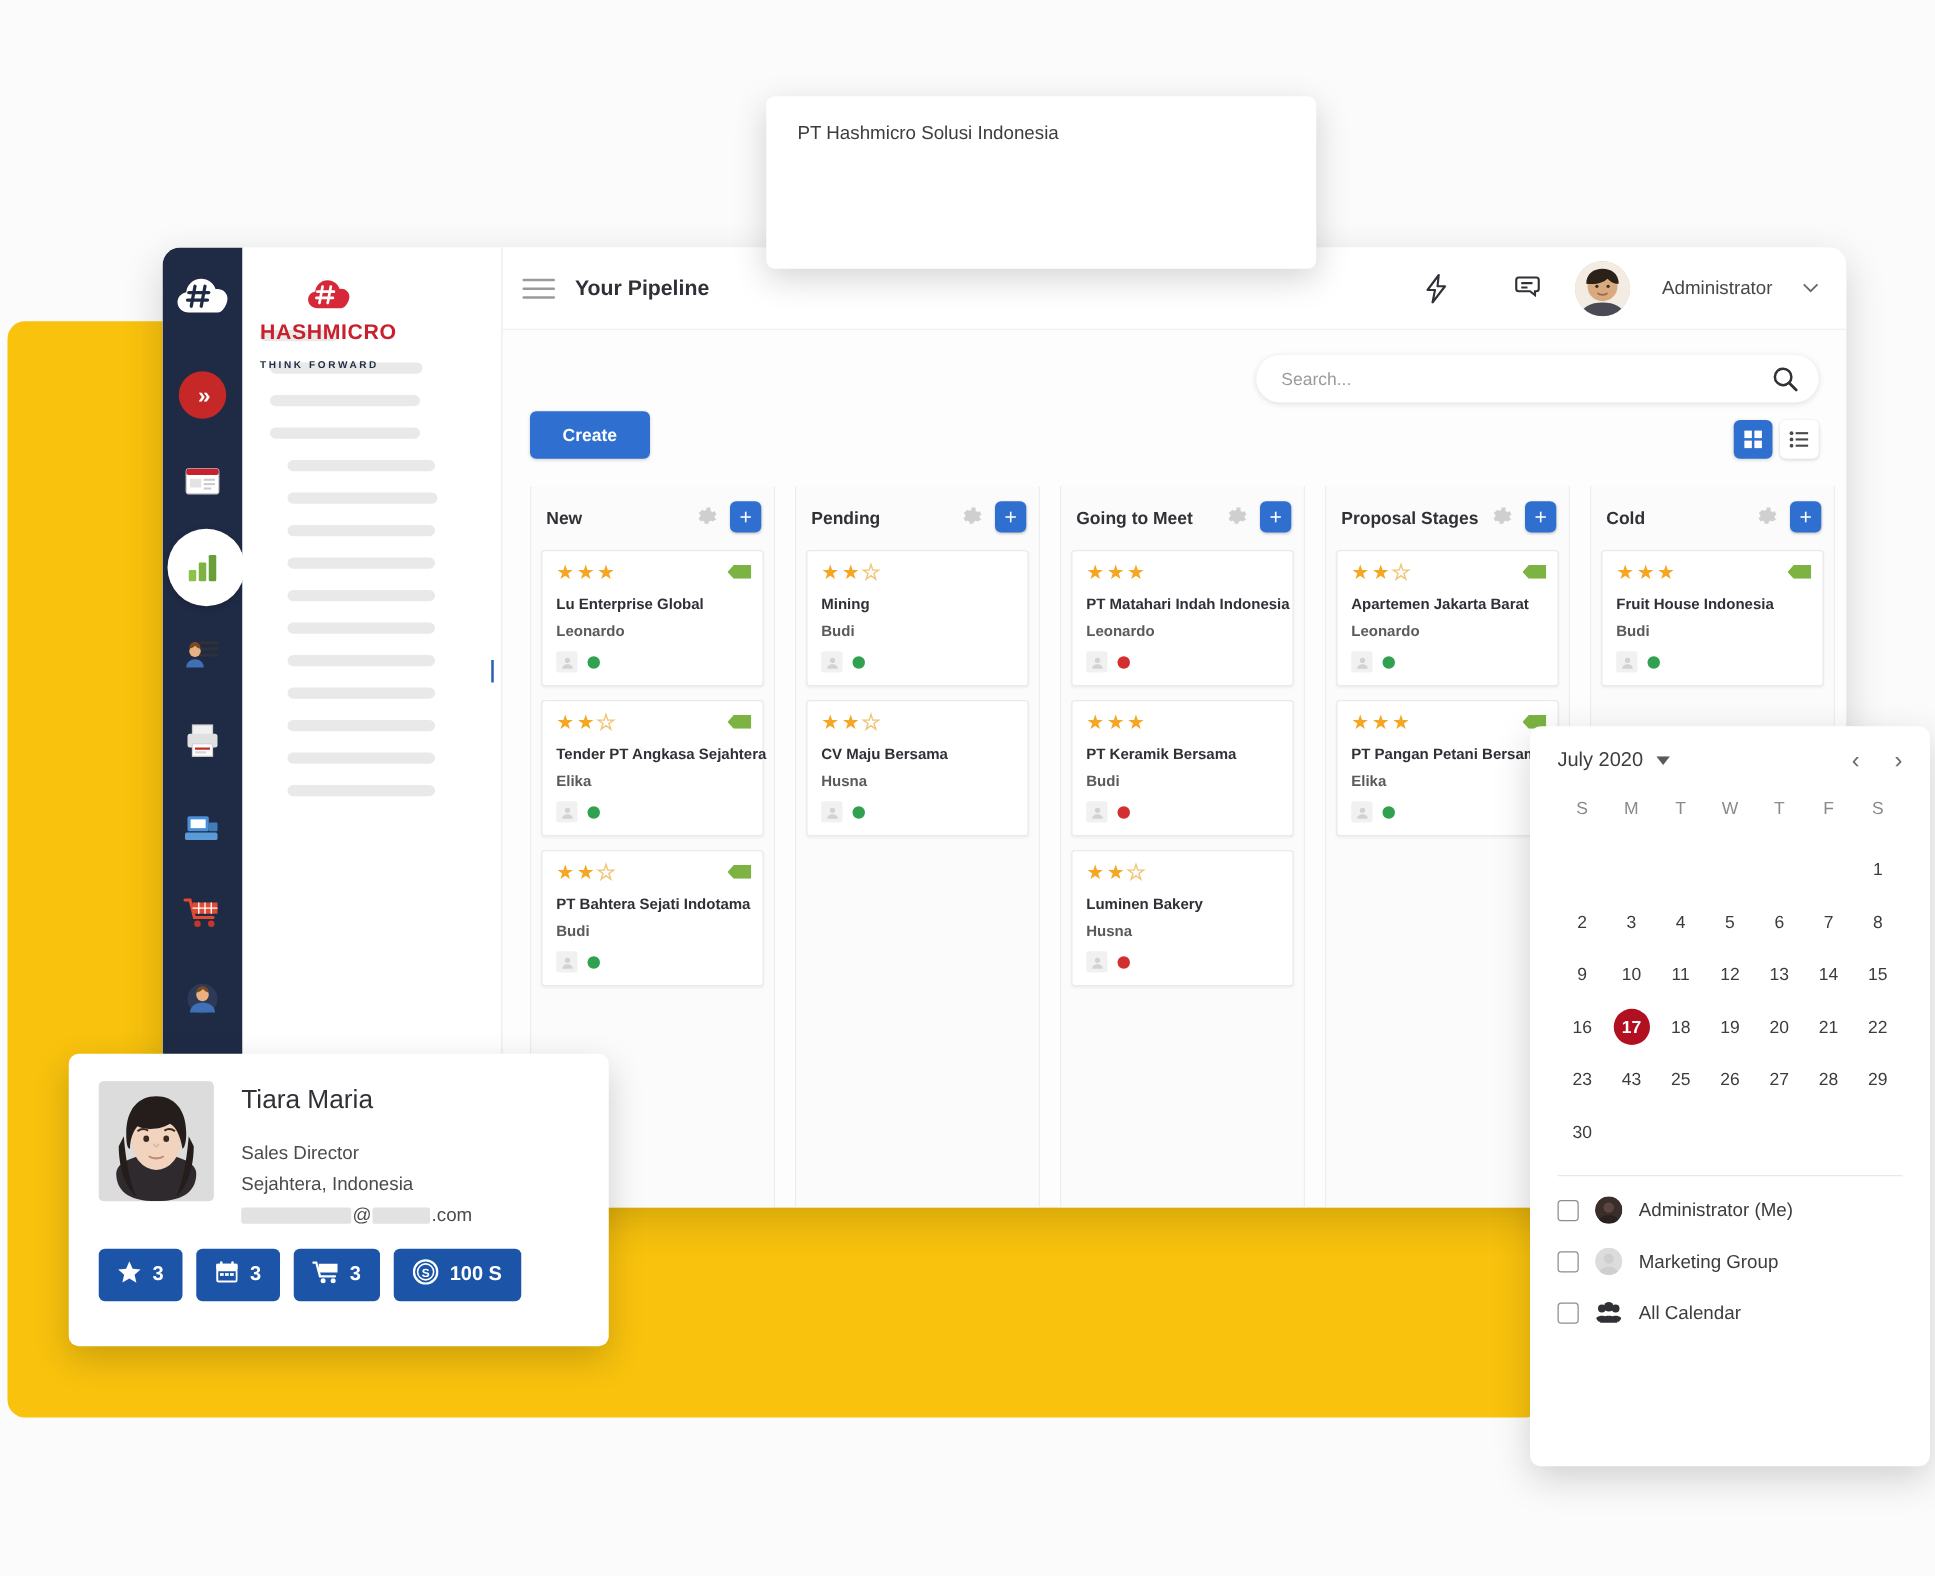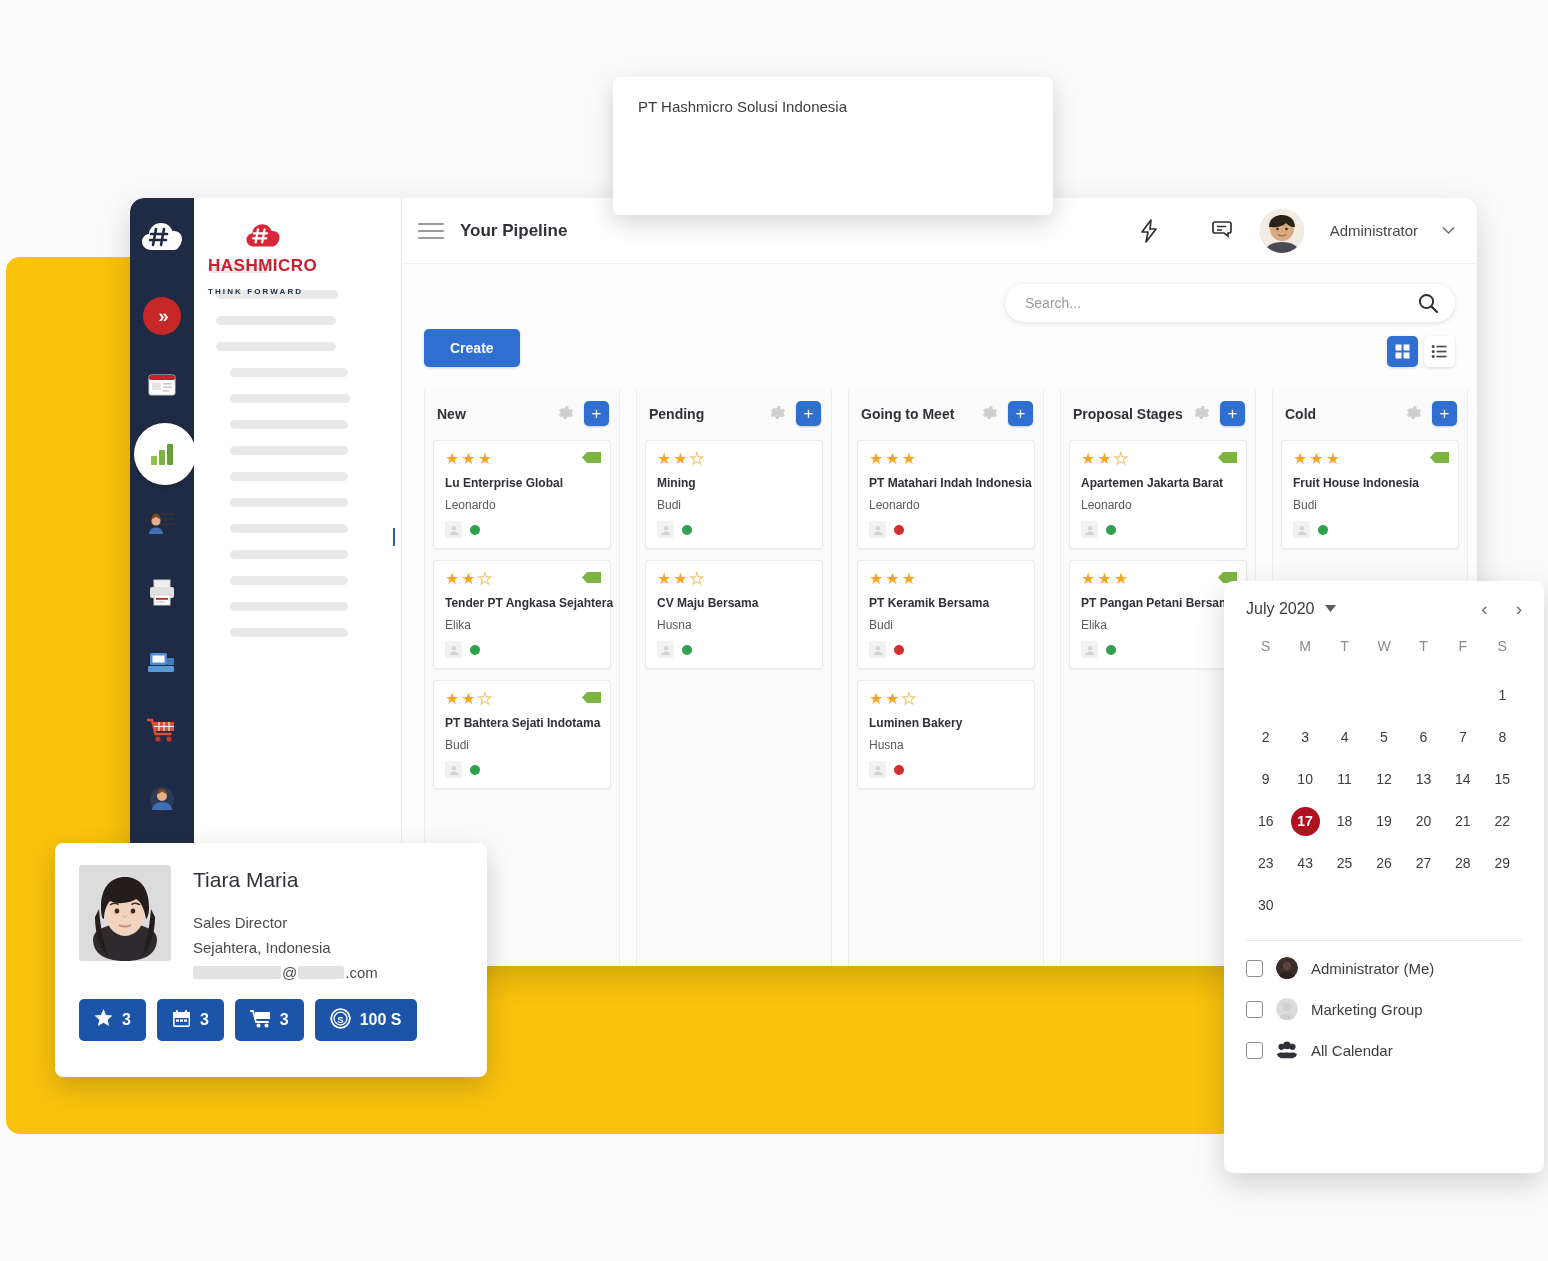--- a/index.html
+++ b/index.html
@@ -134,21 +134,21 @@
   .card {
     background:#fff; border:1px solid #eaeaea; border-radius:3px;
     margin: 0 8px 11px 8px; padding: 10px 10px 10px 11px;
     position:relative; box-shadow: 0 1px 2px rgba(0,0,0,.05);
     cursor: pointer;
   }
   .stars { display:flex; gap:2px; margin-bottom: 9px; }
   .star { font-size: 16px; line-height:1; color:#f5a623; }
   .star.empty { color:#ffffff; -webkit-text-stroke: 1.1px #f0c77a; }
   .card-title { font-size:12px; font-weight:700; color:#2f3136; margin-bottom:7px; line-height:1.25; white-space:nowrap; }
-  .card-owner { font-size:12px; color:#5a5a5a; margin-bottom:9px; }
+  .card-owner { font-size:12px; color:#5a5a5a; margin-bottom:9px;font-weight:bold; }
   .card-foot { display:flex; align-items:center; gap:8px; }
   .mini-avatar { width:17px; height:17px; background:#f1f1f1; border-radius:2px; display:flex; align-items:center; justify-content:center; }
   .dot { width:10px; height:10px; border-radius:50%; }
   .tag-flag { position:absolute; right:9px; top:11px; width:19px; height:11px; }
 
   
   .so-card {
     position:absolute; left:613px; top:77px; width:440px; height:138px;
     background:#fff; border-radius:7px;
     box-shadow: 0 8px 26px rgba(0,0,0,.17);

